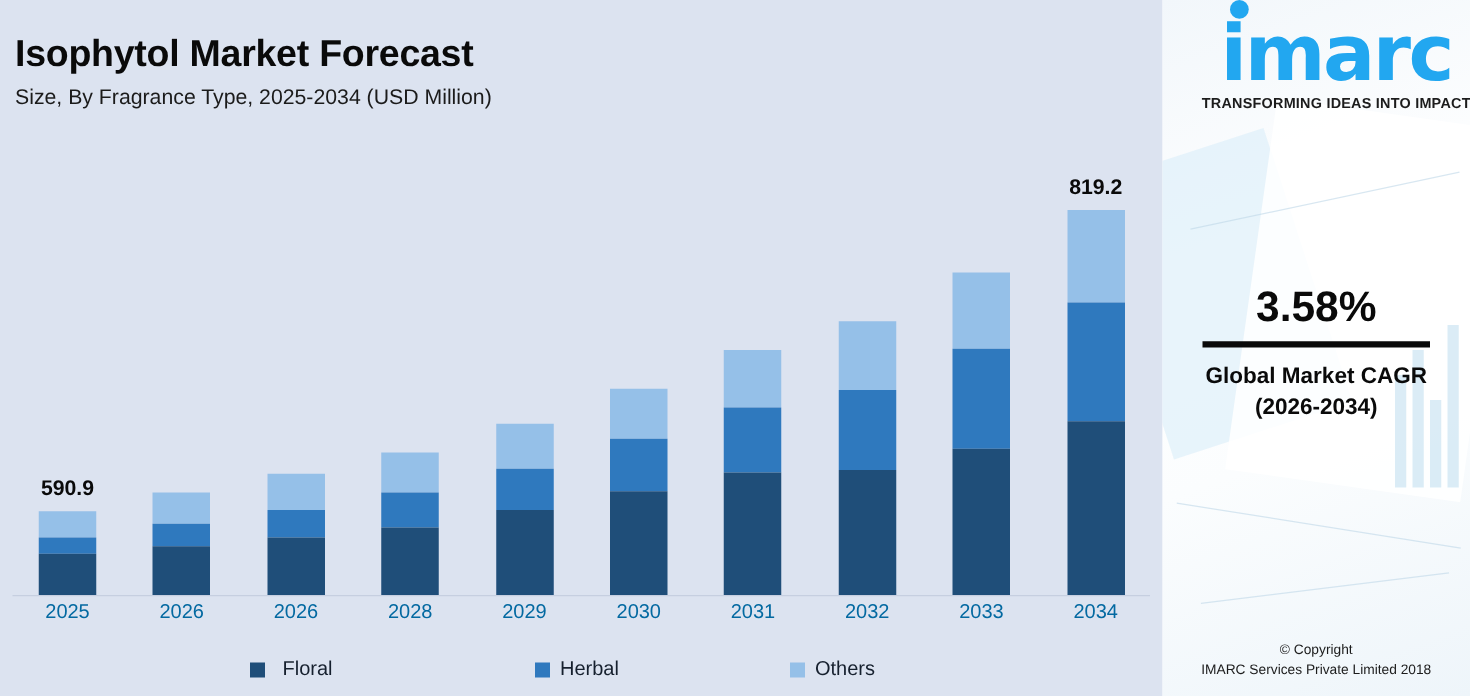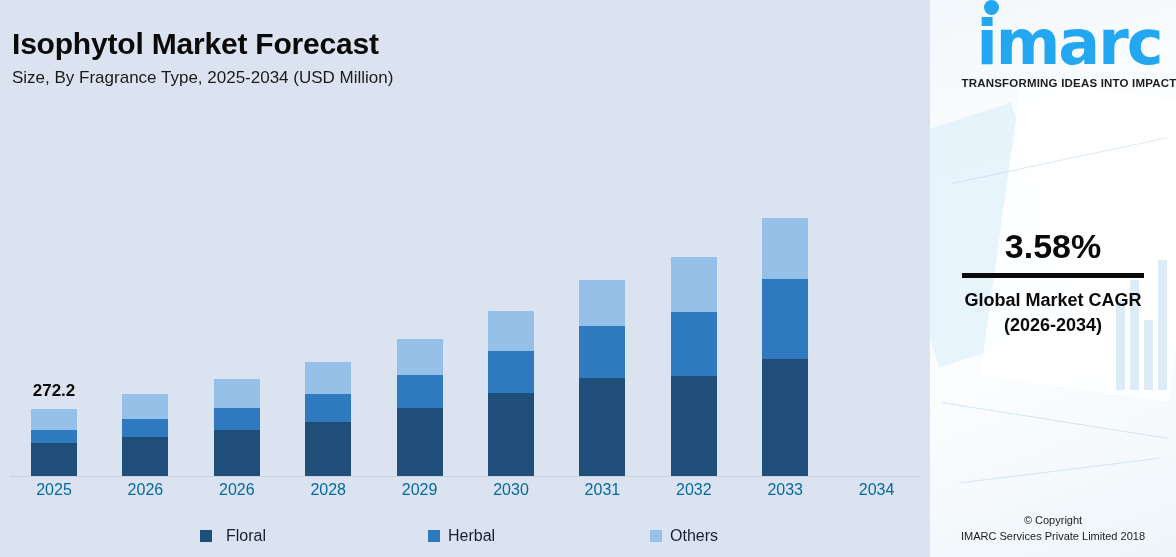--- a/index.html
+++ b/index.html
@@ -268,21 +268,21 @@
     </div>
 
     <div id="plot-area">
       <div id="axis-line"></div>
 
     <div class="bar-group" style="left: 31px;">
           <div class="bar-stack">
             <div class="seg seg-others" style="height: 21px; background: rgb(149, 192, 232);"></div>
             <div class="seg seg-herbal" style="height: 13px; background: rgb(47, 121, 190);"></div>
             <div class="seg seg-floral" style="height: 33px; background: rgb(31, 78, 121);"></div>
-            <div class="bar-value">272.2</div>
+            <div class="bar-value">590.9</div>
           </div>
         </div>
         <div class="bar-group" style="left: 122.4px;">
           <div class="bar-stack">
             <div class="seg seg-others" style="height: 25px; background: rgb(149, 192, 232);"></div>
             <div class="seg seg-herbal" style="height: 18px; background: rgb(47, 121, 190);"></div>
             <div class="seg seg-floral" style="height: 39px; background: rgb(31, 78, 121);"></div>
           </div>
         </div>
         <div class="bar-group" style="left: 213.8px;">
@@ -325,20 +325,28 @@
             <div class="seg seg-others" style="height: 55px; background: rgb(149, 192, 232);"></div>
             <div class="seg seg-herbal" style="height: 64px; background: rgb(47, 121, 190);"></div>
             <div class="seg seg-floral" style="height: 100px; background: rgb(31, 78, 121);"></div>
           </div>
         </div>
         <div class="bar-group" style="left: 762.2px;">
           <div class="bar-stack">
             <div class="seg seg-others" style="height: 61px; background: rgb(149, 192, 232);"></div>
             <div class="seg seg-herbal" style="height: 80px; background: rgb(47, 121, 190);"></div>
             <div class="seg seg-floral" style="height: 117px; background: rgb(31, 78, 121);"></div>
+          </div>
+        </div>
+        <div class="bar-group" style="left: 853.6px;">
+          <div class="bar-stack">
+            <div class="seg seg-others" style="height: 74px; background: rgb(149, 192, 232);"></div>
+            <div class="seg seg-herbal" style="height: 95px; background: rgb(47, 121, 190);"></div>
+            <div class="seg seg-floral" style="height: 139px; background: rgb(31, 78, 121);"></div>
+            <div class="bar-value">819.2</div>
           </div>
         </div>
       </div>
 
     <div id="x-axis">
 
     <div class="x-tick" style="left: 14px;">2025</div>
         <div class="x-tick" style="left: 105.4px;">2026</div>
         <div class="x-tick" style="left: 196.8px;">2026</div>
         <div class="x-tick" style="left: 288.2px;">2028</div>
@@ -353,21 +361,21 @@
     <div id="legend">
 
     <div class="legend-item" style="left: 200px; gap: 14px;">
           <span class="legend-swatch" style="background: rgb(31, 78, 121);"></span>
           <span>Floral</span>
         </div>
         <div class="legend-item" style="left: 428px;">
           <span class="legend-swatch" style="background: rgb(47, 121, 190);"></span>
           <span>Herbal</span>
         </div>
-        <div class="legend-item" style="left: 650px;">
+        <div class="legend-item" style="left: 632px;">
           <span class="legend-swatch" style="background: rgb(149, 192, 232);"></span>
           <span>Others</span>
         </div>
       </div>
   </div>
 
   <div id="brand-panel">
     <div id="brand-bg">
       <div class="bg-shape" style="left:-30px; top:120px; width:150px; height:230px; transform:rotate(-18deg); background:rgba(222,240,250,0.7);"></div>
       <div class="bg-shape" style="left:70px; top:90px; width:190px; height:300px; transform:rotate(8deg); background:rgba(255,255,255,0.85);"></div>

